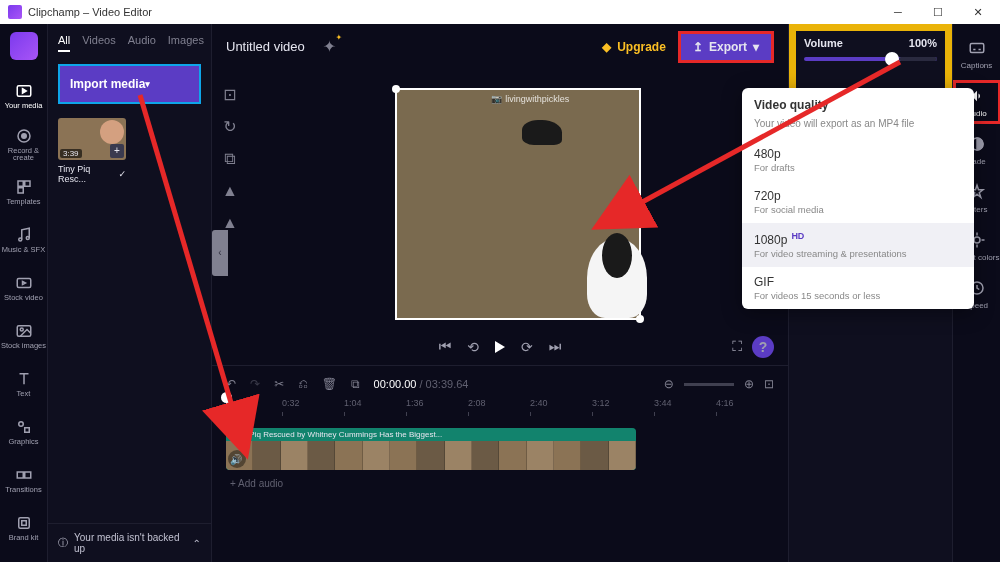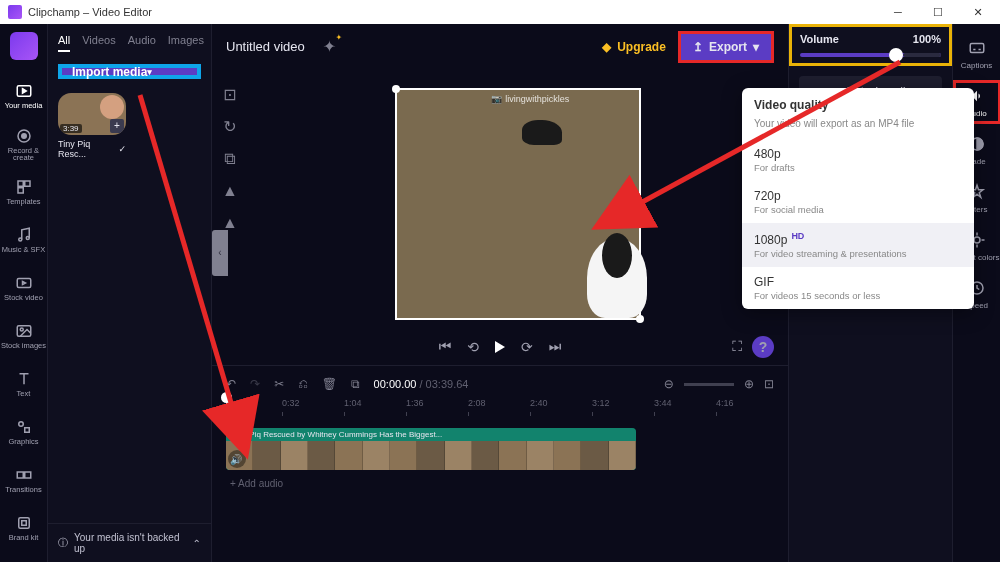--- a/index.html
+++ b/index.html
@@ -13,24 +13,24 @@
 .leftbar{width:48px;background:#0b0b1a;border-right:1px solid #1e1e2f;display:flex;flex-direction:column;align-items:center;padding-top:8px;gap:4px}
 .lb-logo{width:28px;height:28px;background:linear-gradient(135deg,#7c3aed,#a855f7);border-radius:6px;margin-bottom:10px}
 .lb-item{width:48px;height:44px;display:flex;flex-direction:column;align-items:center;justify-content:center;gap:2px;font-size:8px;color:#a0a0b0;cursor:pointer}
 .lb-item.active{color:#fff}
 .lb-item svg{width:18px;height:18px}
 .lb-item span{font-size:7.5px;text-align:center;line-height:1}
 .media-panel{width:164px;background:#0f0f1f;display:flex;flex-direction:column;border-right:1px solid #1e1e2f}
 .tabs{display:flex;gap:12px;padding:10px 10px 6px;font-size:11px;color:#808090}
 .tab{cursor:pointer;padding-bottom:4px}
 .tab.active{color:#fff;border-bottom:2px solid #fff}
-.import-btn{margin:6px 10px;height:15px;background:#5b3cc4;border:4px solid #0ea5e9;display:flex;align-items:center;justify-content:flex-start;padding:0 10px;font-size:12px;color:#fff;font-weight:600;cursor:pointer}
+.import-btn{margin:6px 10px;height:40px;background:#5b3cc4;border:2px solid #0ea5e9;display:flex;align-items:center;justify-content:flex-start;padding:0 10px;font-size:12px;color:#fff;font-weight:600;cursor:pointer}
 .import-btn .chev{font-size:9px}
 .thumb{margin:8px 10px;width:68px}
-.thumb-img{width:68px;height:42px;background:#8b7355;border-radius:13px;position:relative;overflow:hidden}
+.thumb-img{width:68px;height:42px;background:#8b7355;border-radius:3px;position:relative;overflow:hidden}
 .thumb-img::before{content:'';position:absolute;top:2px;right:2px;width:24px;height:24px;background:#d4a080;border-radius:50%}
 .thumb-dur{position:absolute;bottom:2px;left:2px;font-size:8px;background:rgba(0,0,0,.6);padding:0 3px;border-radius:2px}
 .thumb-add{position:absolute;bottom:2px;right:2px;width:14px;height:14px;background:#3a3a4f;border-radius:2px;font-size:10px;text-align:center;line-height:14px}
 .thumb-title{font-size:9px;margin-top:4px;display:flex;align-items:center;gap:14px}
 .backup-bar{margin-top:auto;padding:8px 10px;font-size:10px;color:#c0c0d0;display:flex;align-items:center;gap:6px;border-top:1px solid #1e1e2f}
 .center{flex:1;display:flex;flex-direction:column;background:#0b0b1a;position:relative}
 .topbar{height:46px;display:flex;align-items:center;padding:0 14px;gap:12px}
 .project-title{font-size:13px;color:#e5e5ef}
 .wand-icon{color:#808090;margin-left:6px;position:relative}
 .wand-icon::after{content:"✦";position:absolute;top:-4px;right:-6px;color:#fbbf24;font-size:8px}
@@ -77,21 +77,21 @@
 .clip-thumbs{flex:1;display:flex}
 .clip-thumbs div{flex:1;background:#8b7355;border-right:1px solid rgba(0,0,0,.2)}
 .clip-thumbs div:nth-child(2n){background:#6b5a45}
 .clip-thumbs div:nth-child(3n){background:#9b8365}
 .clip-spk{position:absolute;left:2px;bottom:2px;width:18px;height:18px;background:rgba(0,0,0,.4);border-radius:50%;display:flex;align-items:center;justify-content:center;font-size:10px}
 .add-audio{position:absolute;top:56px;left:4px;font-size:10px;color:#606070}
 .handle-left,.handle-right{position:absolute;width:16px;background:#808090;display:flex;align-items:center;justify-content:center;color:#303040;font-size:10px;cursor:ew-resize}
 .handle-left{top:160px;left:0;height:46px;border-radius:3px 0 0 3px}
 .handle-right{top:160px;right:0;height:46px;border-radius:0 3px 3px 0}
 .right-panel{width:164px;background:#0f0f1f;border-left:1px solid #1e1e2f;border:3px solid #e62828;border-left:1px solid #1e1e2f;border-bottom:none;border-top:none;border-right:none;padding:10px}
-.rp-outline{border:3px solid #eab308;padding:6px 8px 6px;margin:-10px -10px 0 -10px}
+.rp-outline{border:7px solid #eab308;padding:6px 8px 27px;margin:-10px -10px 0 -10px}
 .vol-row{display:flex;justify-content:space-between;font-size:11px;font-weight:600;margin-bottom:8px}
 .slider{height:4px;background:#5b3cc4;border-radius:2px;position:relative}
 .slider-thumb{position:absolute;right:38px;top:-5px;width:14px;height:14px;background:#fff;border-radius:50%}
 .slider-track-empty{position:absolute;right:0;top:0;width:38px;height:4px;background:#2a2a3f;border-radius:2px}
 .detach-btn{margin-top:10px;height:30px;background:#1e1e2f;border-radius:4px;display:flex;align-items:center;justify-content:center;gap:8px;font-size:11px;cursor:pointer}
 .rightbar{width:48px;background:#0b0b1a;border-left:1px solid #1e1e2f;display:flex;flex-direction:column;align-items:center;padding-top:8px;gap:4px}
 .rb-item{width:48px;height:44px;display:flex;flex-direction:column;align-items:center;justify-content:center;gap:4px;font-size:8px;color:#a0a0b0;cursor:pointer}
 .rb-item.hl{border:3px solid #e62828;color:#fff}
 .rb-item svg{width:18px;height:18px}
 .red-arrow{position:absolute;pointer-events:none;z-index:200}

